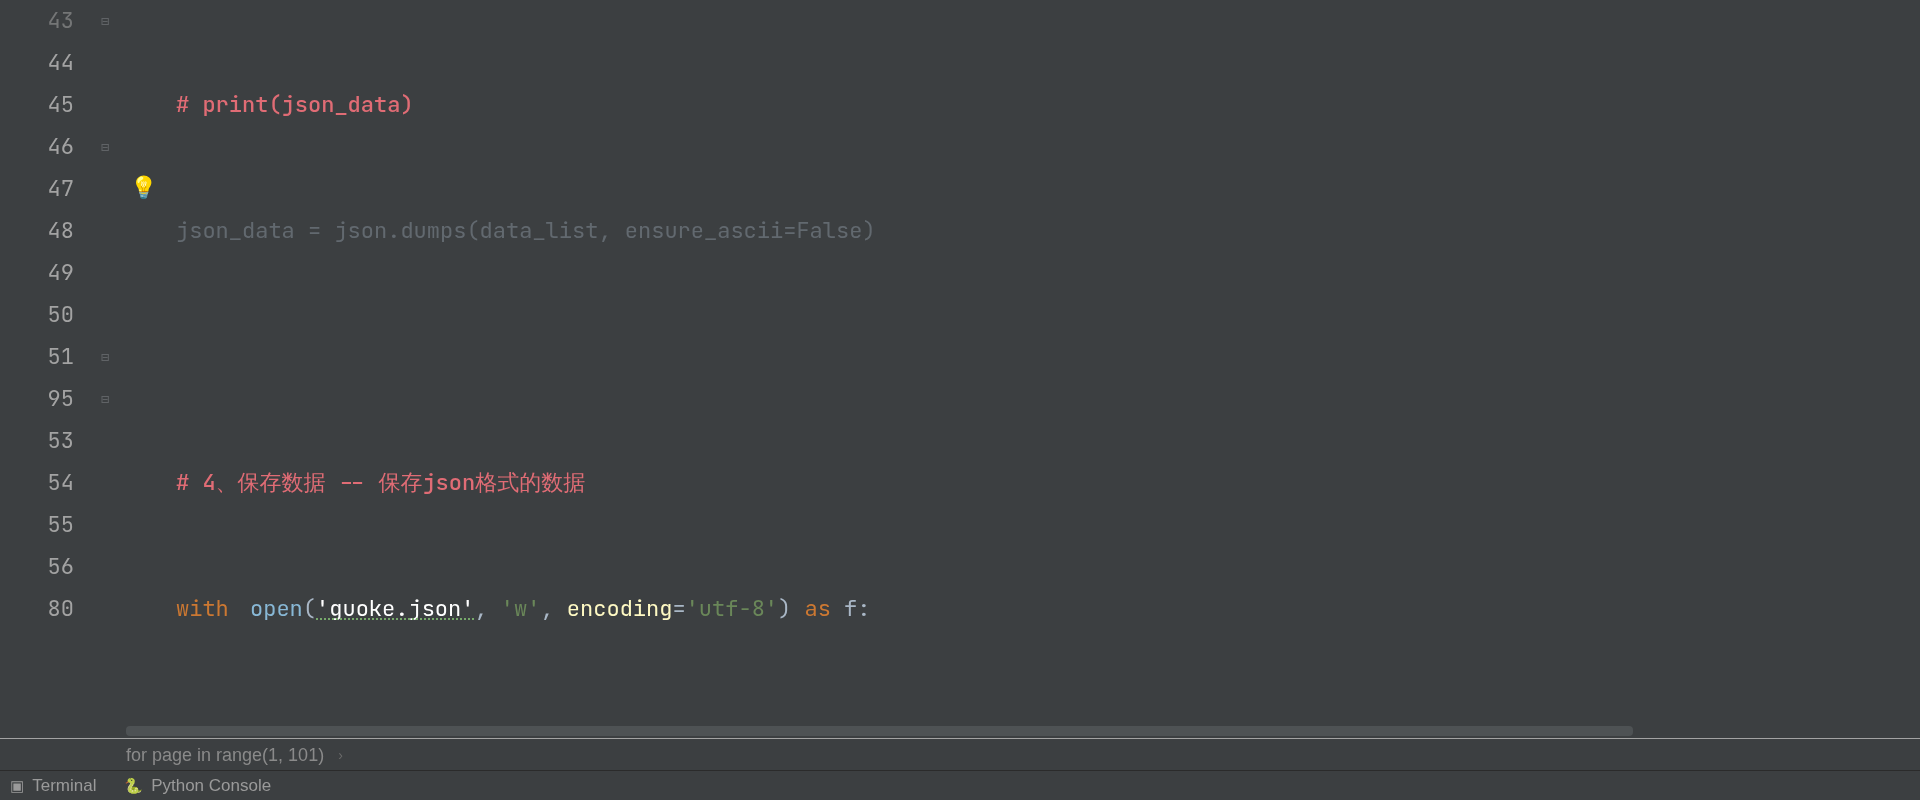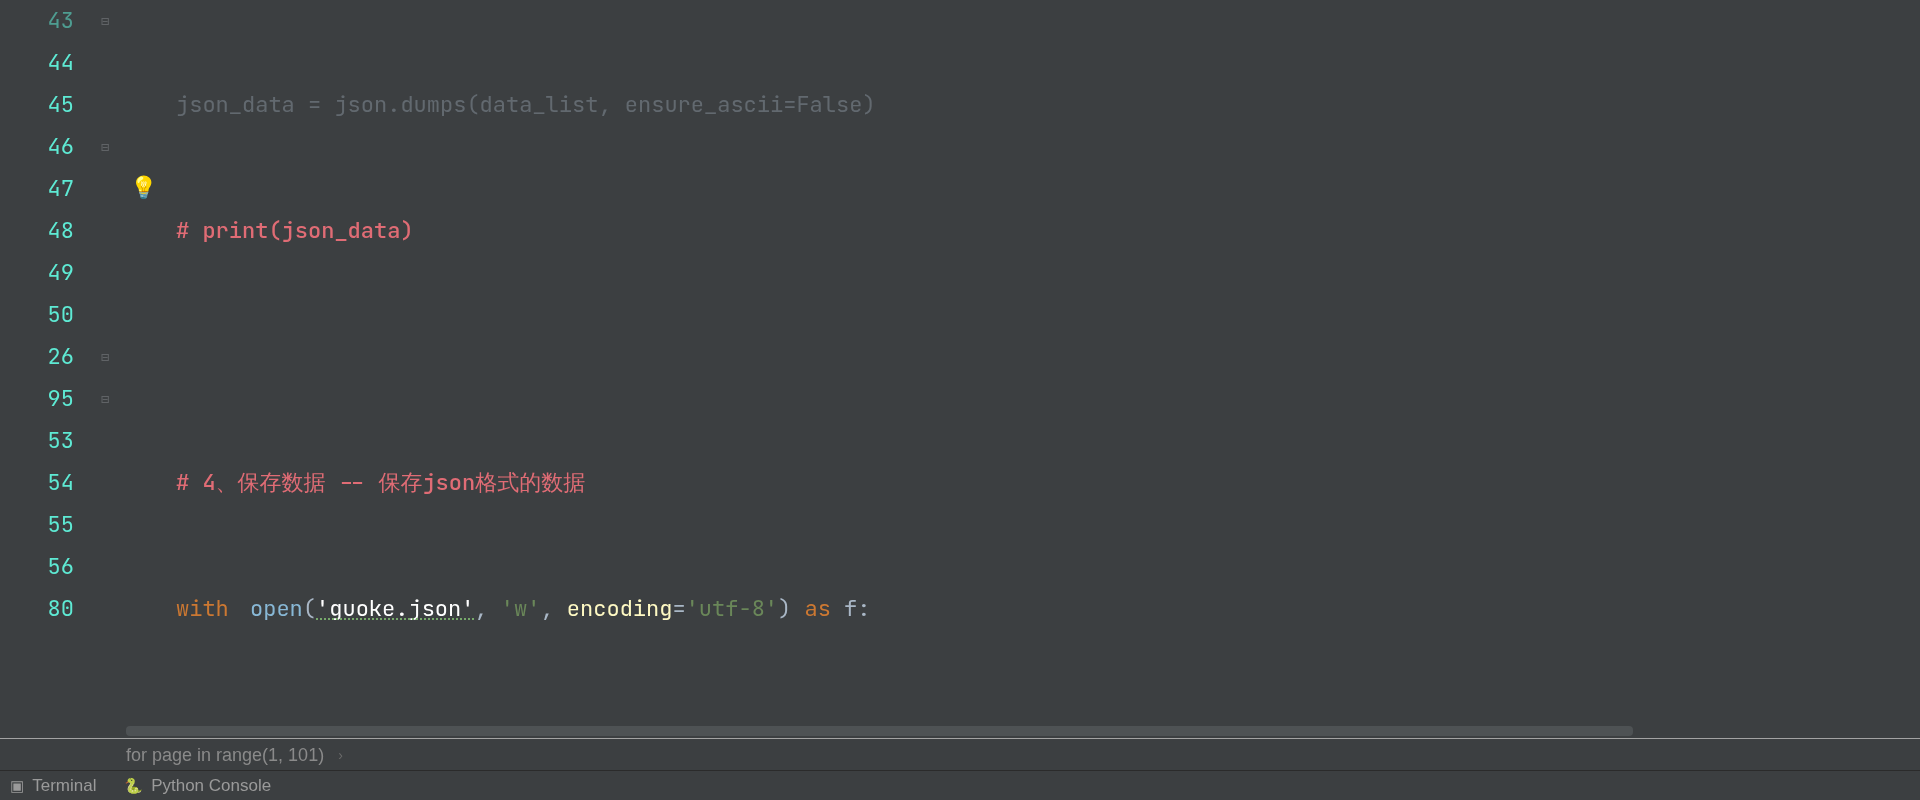--- a/index.html
+++ b/index.html
@@ -19,21 +19,21 @@
     flex: 1;
     display: flex;
     flex-direction: row;
     overflow: hidden;
   }
   .gutter {
     width: 90px;
     background: #3c3f41;
     text-align: right;
     padding-right: 16px;
-    color: #5eead4;
+    color: #a3a3a3;
     font-size: 22px;
     line-height: 42px;
     padding-top: 0;
     user-select: none;
   }
   .gutter .ln { height: 42px; }
   .fold-col {
     width: 34px;
     background: #3c3f41;
     position: relative;
@@ -157,43 +157,43 @@
 
     <div class="gutter" style="position:relative;z-index:2;">
       <div class="ln" style="opacity:.55">43</div>
       <div class="ln">44</div>
       <div class="ln">45</div>
       <div class="ln">46</div>
       <div class="ln">47</div>
       <div class="ln">48</div>
       <div class="ln">49</div>
       <div class="ln">50</div>
-      <div class="ln">26</div>
+      <div class="ln">51</div>
       <div class="ln">95</div>
       <div class="ln">53</div>
       <div class="ln">54</div>
       <div class="ln">55</div>
       <div class="ln">56</div>
       <div class="ln">80</div>
     </div>
 
     <div class="fold-col" style="position:relative;z-index:2;">
       <div class="fold" style="top:12px;">⊟</div>
       <div class="fold" style="top:138px;">⊟</div>
       <div class="fold" style="top:348px;">⊟</div>
       <div class="fold" style="top:390px;">⊟</div>
     </div>
 
     <div class="bulb-col" style="position:relative;z-index:2;">
       <span class="bulb" style="top:176px;">💡</span>
     </div>
 
     <div class="code" style="position:relative;z-index:2;">
+      <div class="line"><span class="tok-com"># print(json_data)</span></div>
       <div class="line" style="opacity:.35;"><span class="tok-id">json_data = json.dumps(data_list, ensure_ascii=False)</span></div>
-      <div class="line"><span class="tok-com"># print(json_data)</span></div>
       <div class="line"></div>
       <div class="line"><span class="tok-com"># 4、保存数据 -- 保存json格式的数据</span></div>
       <div class="line"><span class="tok-kw">with</span> <span class="tok-fn">open</span><span class="tok-paren">(</span><span class="tok-strw">'guoke.json'</span><span class="tok-op">,</span> <span class="tok-str">'w'</span><span class="tok-op">,</span> <span class="tok-arg">encoding</span><span class="tok-op">=</span><span class="tok-str">'utf-8'</span><span class="tok-paren">)</span> <span class="tok-kw">as</span> <span class="tok-id">f:</span></div>
       <div class="line">    <span class="tok-id">f.write(json_data)</span></div>
       
       
       
       
       
       

